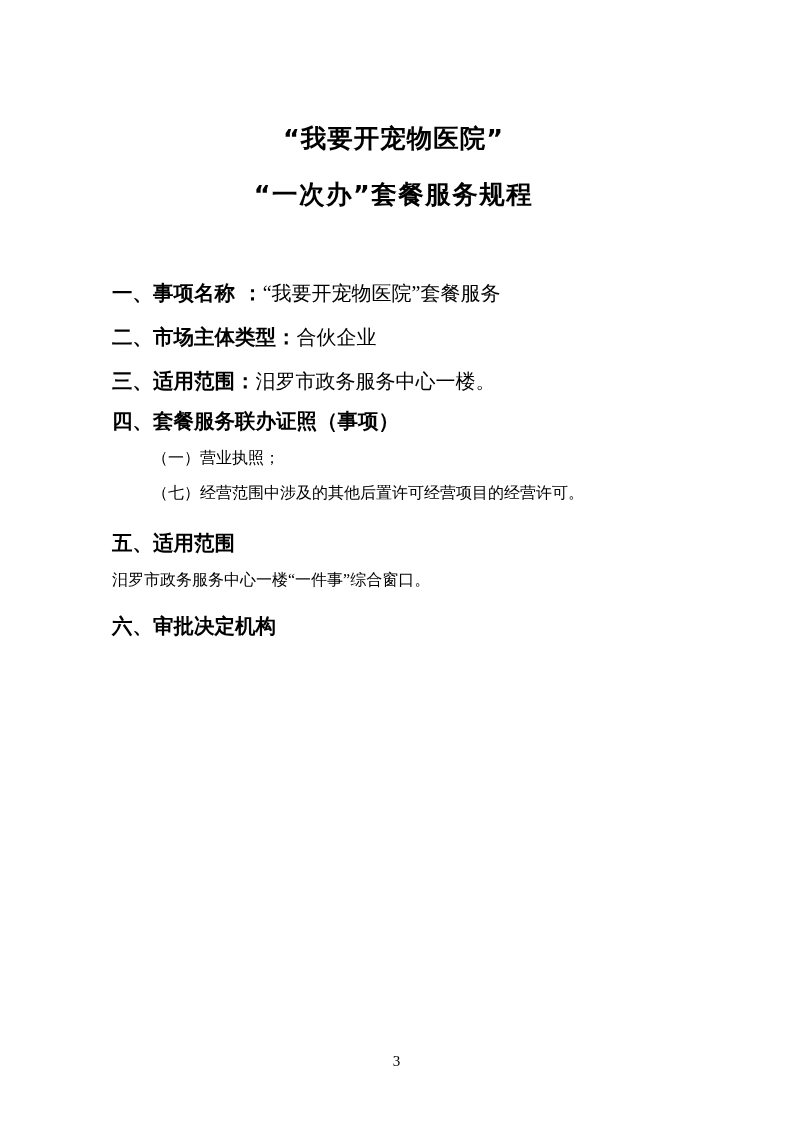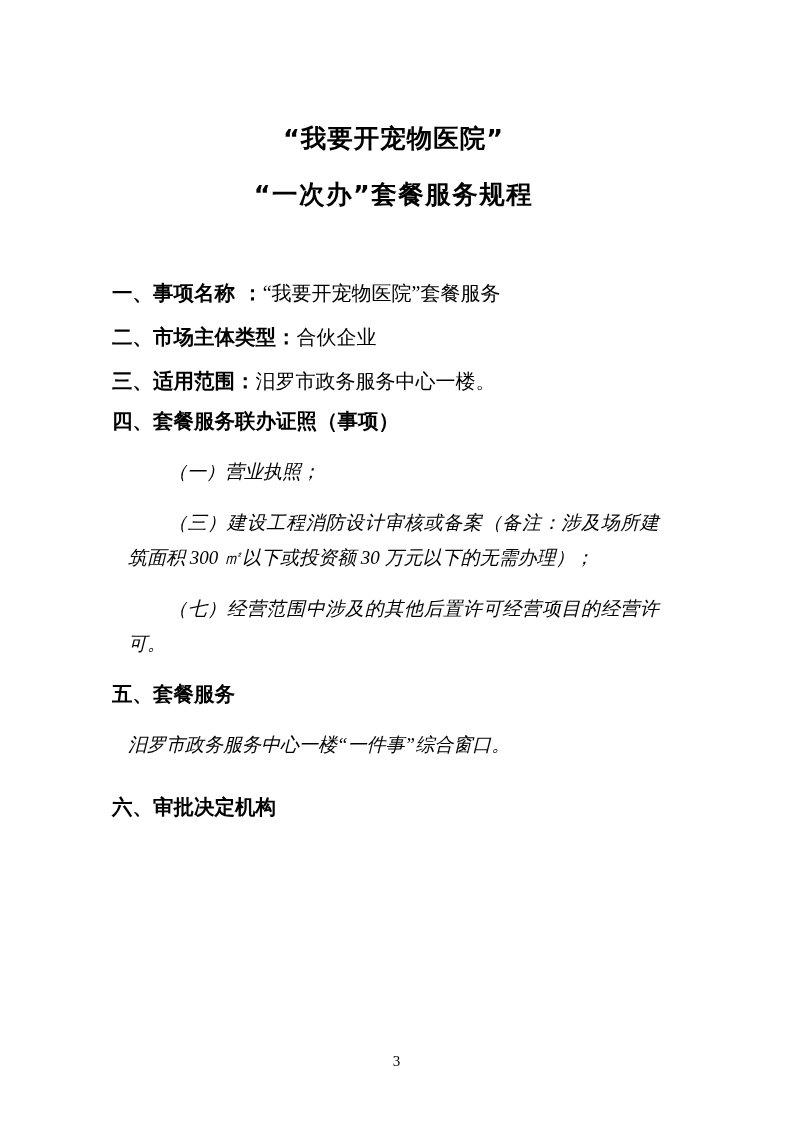--- a/index.html
+++ b/index.html
@@ -53,26 +53,25 @@
   }
   .heading .normal {
     font-family: "Liberation Serif", "DejaVu Serif", serif;
     font-weight: normal;
     font-size: 20px;
   }
   .heading.solo {
     margin-bottom: 2px;
   }
   .para {
-    font-size: 19px;
+    font-size: 16px;
     line-height: 35px;
     text-align: justify;
     text-justify: inter-ideograph;
-    margin: 16px;
-    font-style: italic;
+    margin: 0;
   }
   .para.indent {
     text-indent: 40px;
   }
   .para.noindent {
     text-indent: 0;
   }
   .section4 {
     margin-top: 6px;
   }
@@ -113,27 +112,26 @@
   </div>
 
   <div class="heading">
     <span>三、适用范围：</span><span class="normal">汨罗市政务服务中心一楼。</span>
   </div>
 
   <div class="heading section4 solo">四、套餐服务联办证照（事项）</div>
 
   <div class="sub-list">
     <p class="para indent">（一）营业执照；</p>
-    <p class="para indent">（三）建设工程消防设计审核或备案（备注：涉及场所建筑面积 300 ㎡以下或投资额 30 万元以下的无需办理）；</p>
     <p class="para indent">（七）经营范围中涉及的其他后置许可经营项目的经营许可。</p>
   </div>
 
   <div class="spacer-sm"></div>
 
-  <div class="heading solo">五、套餐服务</div>
+  <div class="heading solo">五、适用范围</div>
   <p class="para noindent">汨罗市政务服务中心一楼“一件事”综合窗口。</p>
 
   <div class="spacer-xs"></div>
 
   <div class="heading solo">六、审批决定机构</div>
 
 </div>
 
 <div class="page-number">3</div>
 

